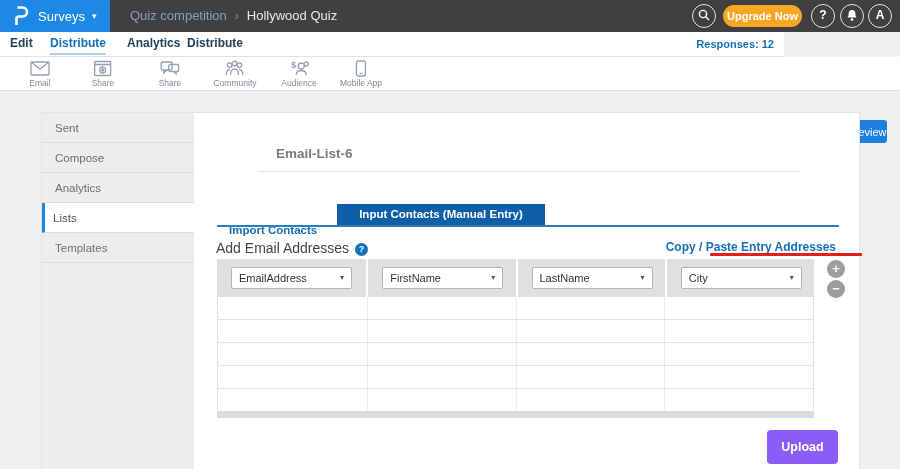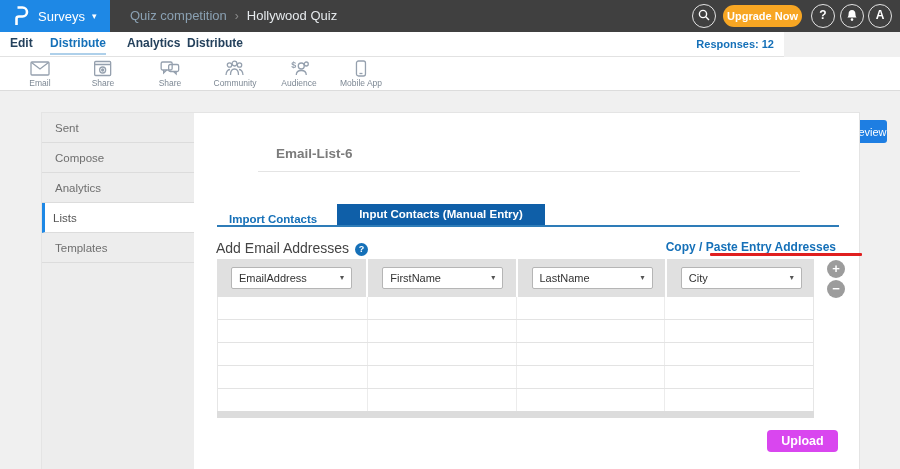--- a/index.html
+++ b/index.html
@@ -40,21 +40,21 @@
   .sidebar { position:absolute; left:0; top:0; width:152px; height:100%; background:#ededed; }
   .side-item { height:30px; line-height:30px; padding-left:13px; font-size:11.5px; color:#6f6f6f; border-bottom:1px solid #dcdcdc; cursor:pointer; }
   .side-item.active { background:#fff; border-left:3px solid #1e88e5; padding-left:8px; color:#555; border-bottom:1px solid #dcdcdc; }
 
   
   .content { position:absolute; left:152px; top:0; right:0; bottom:0; }
   .list-title { position:absolute; left:82px; top:33px; font-size:13.5px; color:#7b7b7b;font-weight:bold; }
   .title-rule { position:absolute; left:64px; top:58px; width:542px; height:1px; background:#e4e4e4; }
   .tabs { position:absolute; left:23px; top:91px; height:21px; }
   .tab { display:inline-block; height:21px; line-height:21px; font-size:11.5px; font-weight:bold; cursor:pointer; vertical-align:top; }
-  .tab.plain { color:#1570b8; margin:5px 6px; padding:0 6px; }
+  .tab.plain { color:#1570b8; margin:16px 6px; padding:0 6px; }
   .tab.active { background:#0f5fa8; color:#fff; padding:0 22px; margin-left:8px; }
   .tab-underline { position:absolute; left:23px; top:112px; width:622px; height:2px; background:#2e7cb8; }
 
   .section-row { position:absolute; left:22px; top:126px; right:23px; height:18px; }
   .section-title { font-size:14px; color:#444; }
   .help-badge { display:inline-block; width:13px; height:13px; background:#1570b8; color:#fff; border-radius:50%; font-size:9px; font-weight:bold; text-align:center; line-height:13px; margin-left:6px; vertical-align:1px; cursor:pointer; }
   .copy-link { position:absolute; right:0; top:1px; font-size:12px; font-weight:bold; color:#1570b8; text-decoration:none; cursor:pointer; }
   .red-underline { position:absolute; right:-3px; top:140px; width:152px; height:3px; background:#e01f1f; border-radius:1px; }
 
   
@@ -67,21 +67,21 @@
   .grid-body { border-left:1px solid #e6e6e6; border-right:1px solid #e6e6e6; }
   .grid-row { display:flex; height:23px; border-bottom:1px solid #e3e3e3; background:#fff; }
   .gr-cell { width:149.25px; cursor:text; }
   .gr-cell + .gr-cell { border-left:1px solid #ececec; }
   .hscrollbar { position:absolute; left:23px; top:298px; width:597px; height:7px; background:#dcdcdc; }
 
   .round-btn { position:absolute; left:633px; width:18px; height:18px; background:#9c9c9c; border:none; border-radius:50%; color:#fff; font-size:13px; font-weight:bold; line-height:16px; text-align:center; cursor:pointer; padding:0; }
   .add-btn { top:147px; }
   .remove-btn { top:167px; }
 
-  .upload-btn { position:absolute; left:573px; top:317px; width:71px; height:22px; background:#d946ef; border:none; border-radius:4px; color:#fff; font-size:12.5px; font-weight:bold; cursor:pointer; font-family:"Liberation Sans",sans-serif; }
+  .upload-btn { position:absolute; left:573px; top:317px; width:71px; height:34px; background:#8b5cf6; border:none; border-radius:4px; color:#fff; font-size:12.5px; font-weight:bold; cursor:pointer; font-family:"Liberation Sans",sans-serif; }
 </style>
 </head>
 <body>
 
 <div id="screen">
 
   <div class="top-header">
     <div class="logo-block">
       <svg class="logo-glyph" viewBox="0 0 16 20">
         <path d="M3.5 19 V12.5 C3.5 11 4.5 10.5 6 10.5 H9.5 A4.5 4.5 0 0 0 9.5 1.5 H4.5" stroke="#fff" stroke-width="2.6" fill="none"></path>

